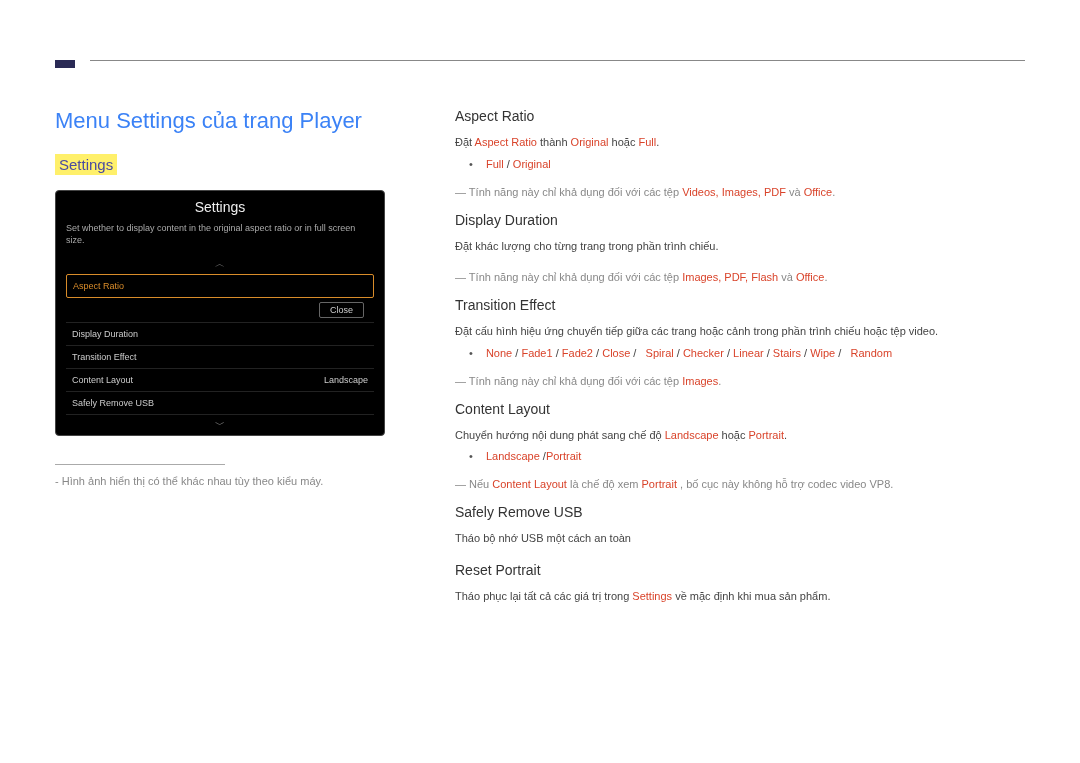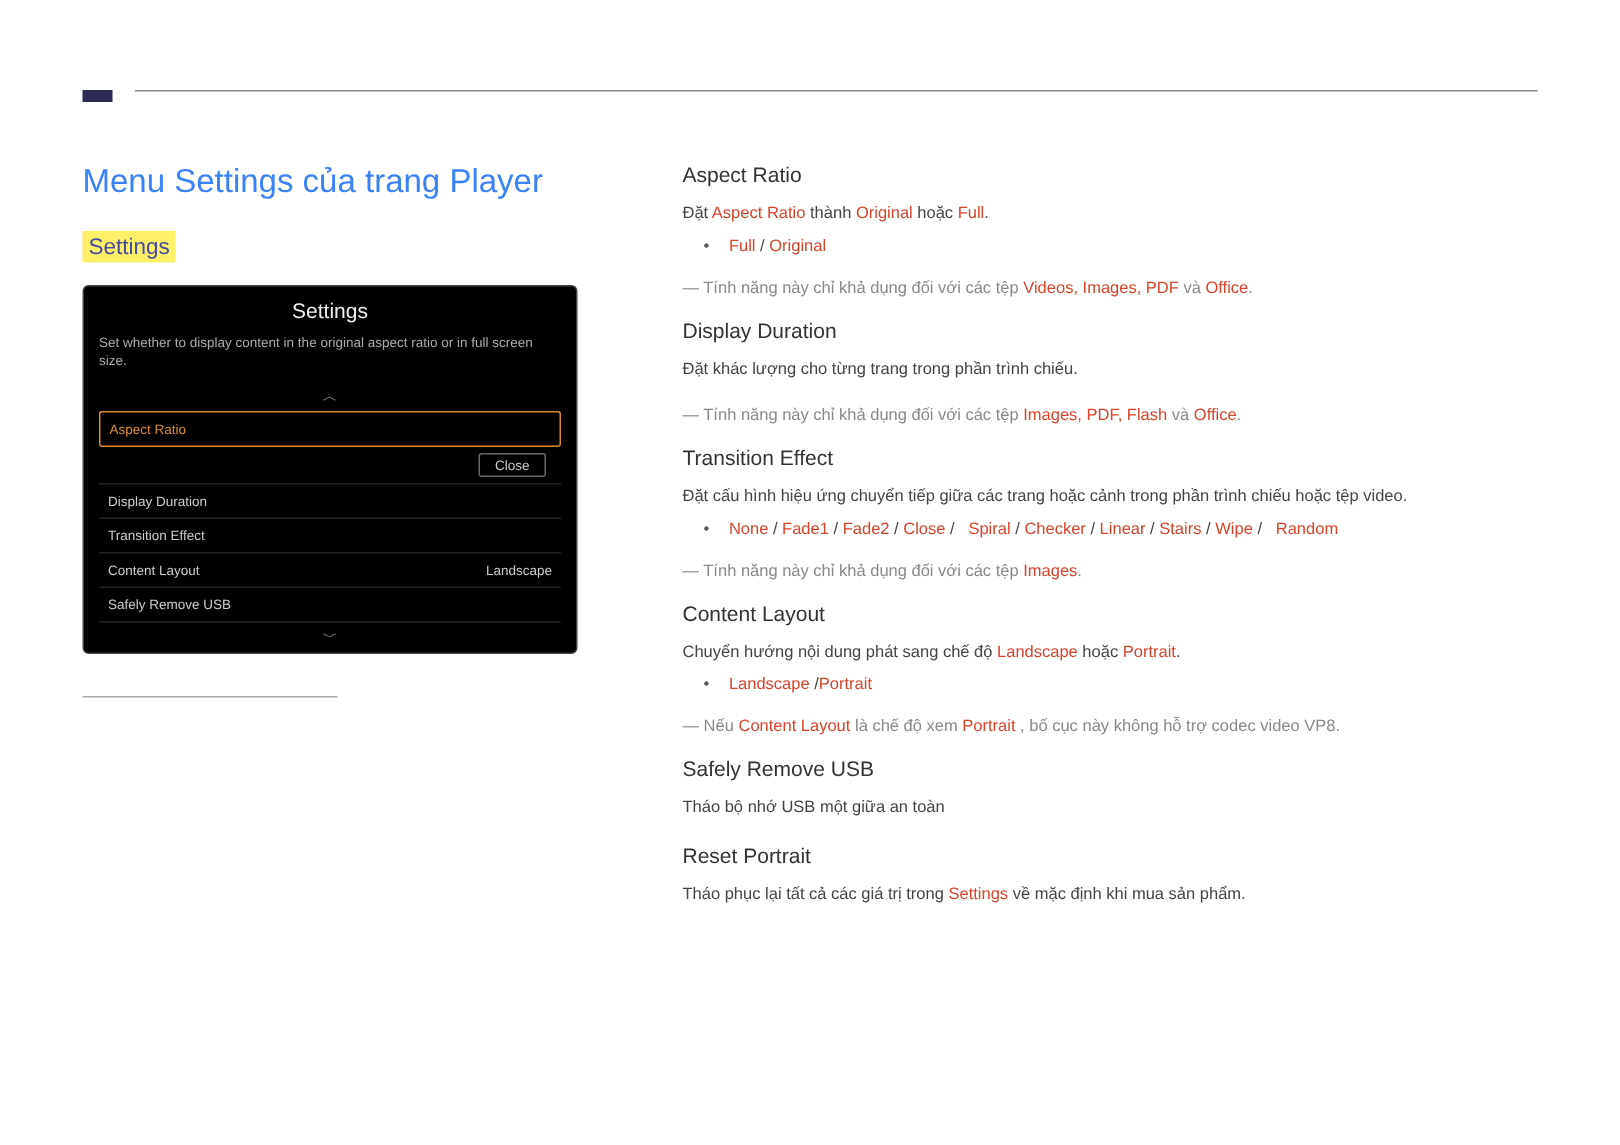--- a/index.html
+++ b/index.html
@@ -192,20 +192,21 @@
         </div>
         <div class="device-item">
           <span>Safely Remove USB</span>
           <span></span>
         </div>
       </div>
       <div class="device-arrows">﹀</div>
     </div>
 
     <div class="footnote-divider"></div>
+    <div class="footnote">- Hình ảnh hiển thị có thể khác nhau tùy theo kiểu máy.</div>
   </div>
 
   <div class="right-col">
 
     <div class="sect-title">Aspect Ratio</div>
     <div class="body-text">
       <span>Đặt </span><span class="red">Aspect Ratio</span><span> thành </span><span class="red">Original</span><span> hoặc </span><span class="red">Full</span><span>.</span>
     </div>
     <div class="bullet-row">
       <span class="red">Full</span><span> / </span><span class="red">Original</span>
@@ -243,21 +244,21 @@
       <span>Chuyển hướng nội dung phát sang chế độ </span><span class="red">Landscape</span><span> hoặc </span><span class="red">Portrait</span><span>.</span>
     </div>
     <div class="bullet-row">
       <span class="red">Landscape</span><span> /</span><span class="red">Portrait</span>
     </div>
     <div class="dash-note">
       <span>Nếu </span><span class="red">Content Layout</span><span> là chế độ xem </span><span class="red">Portrait</span><span> , bố cục này không hỗ trợ codec video VP8.</span>
     </div>
 
     <div class="sect-title">Safely Remove USB</div>
-    <div class="body-text">Tháo bộ nhớ USB một giữa an toàn</div>
+    <div class="body-text">Tháo bộ nhớ USB một cách an toàn</div>
 
     <div class="sect-title">Reset Portrait</div>
     <div class="body-text">
       <span>Tháo phục lại tất cả các giá trị trong </span><span class="red">Settings</span><span> về mặc định khi mua sản phẩm.</span>
     </div>
 
   </div>
 
 </div>
 

